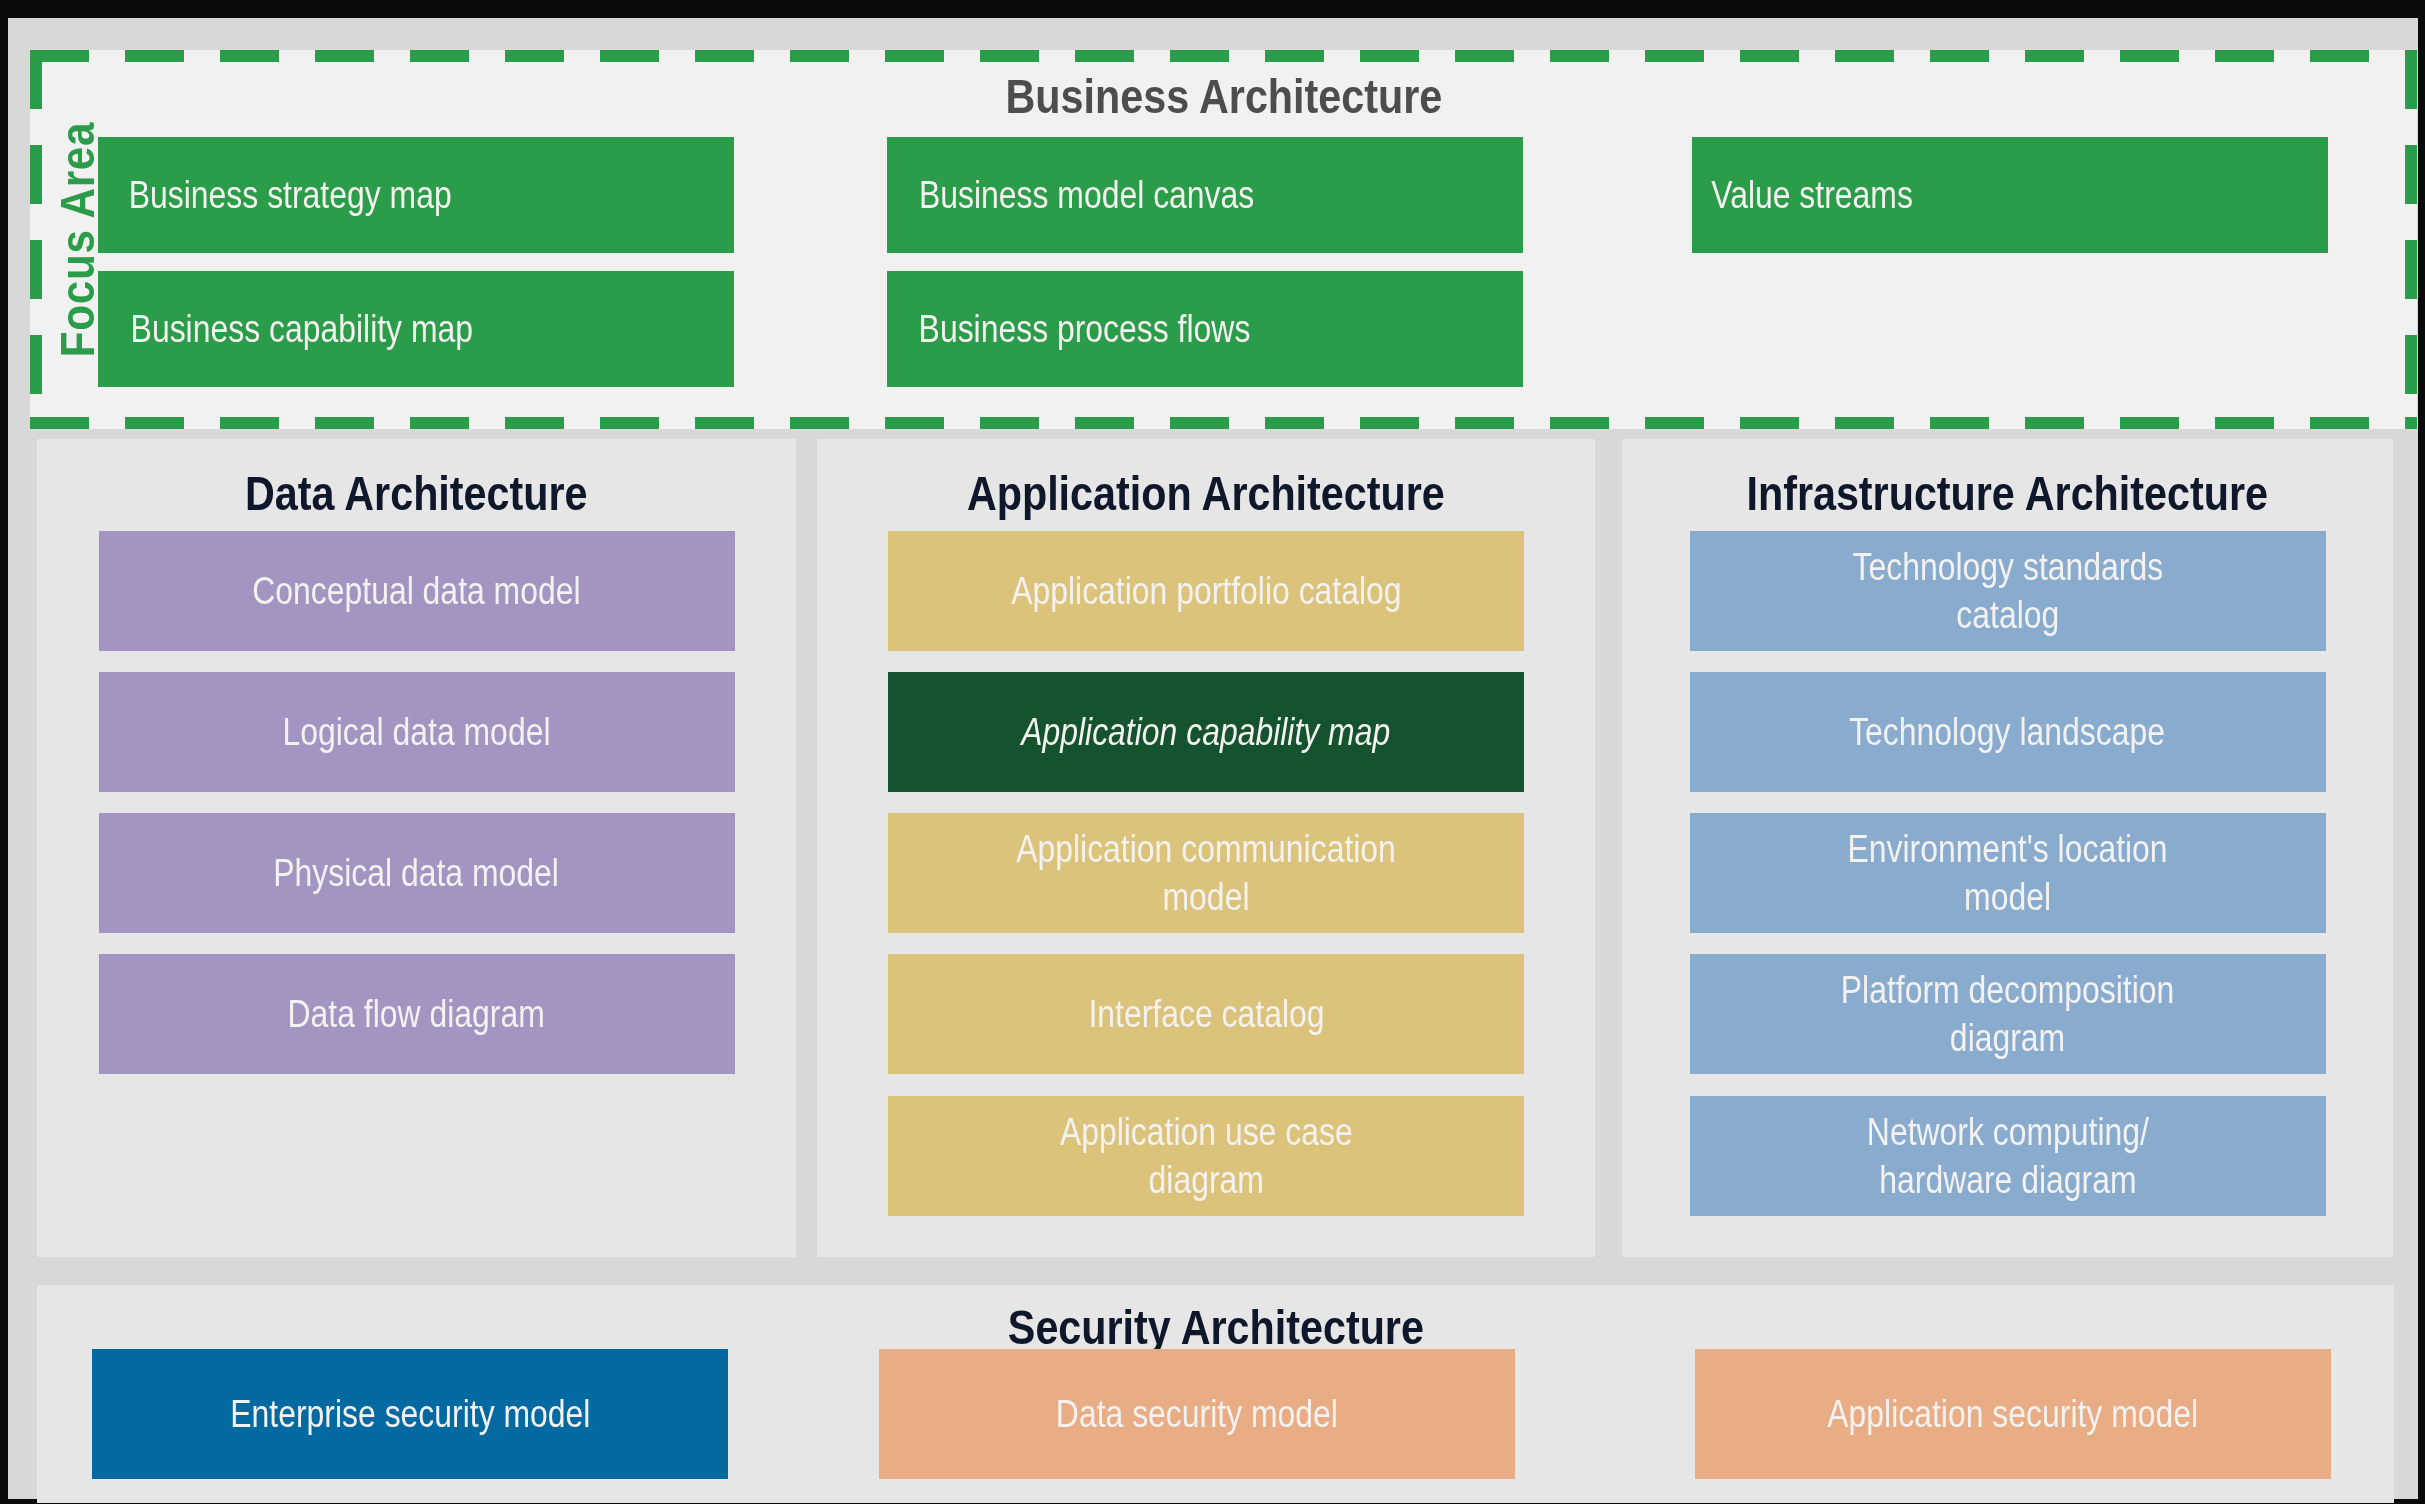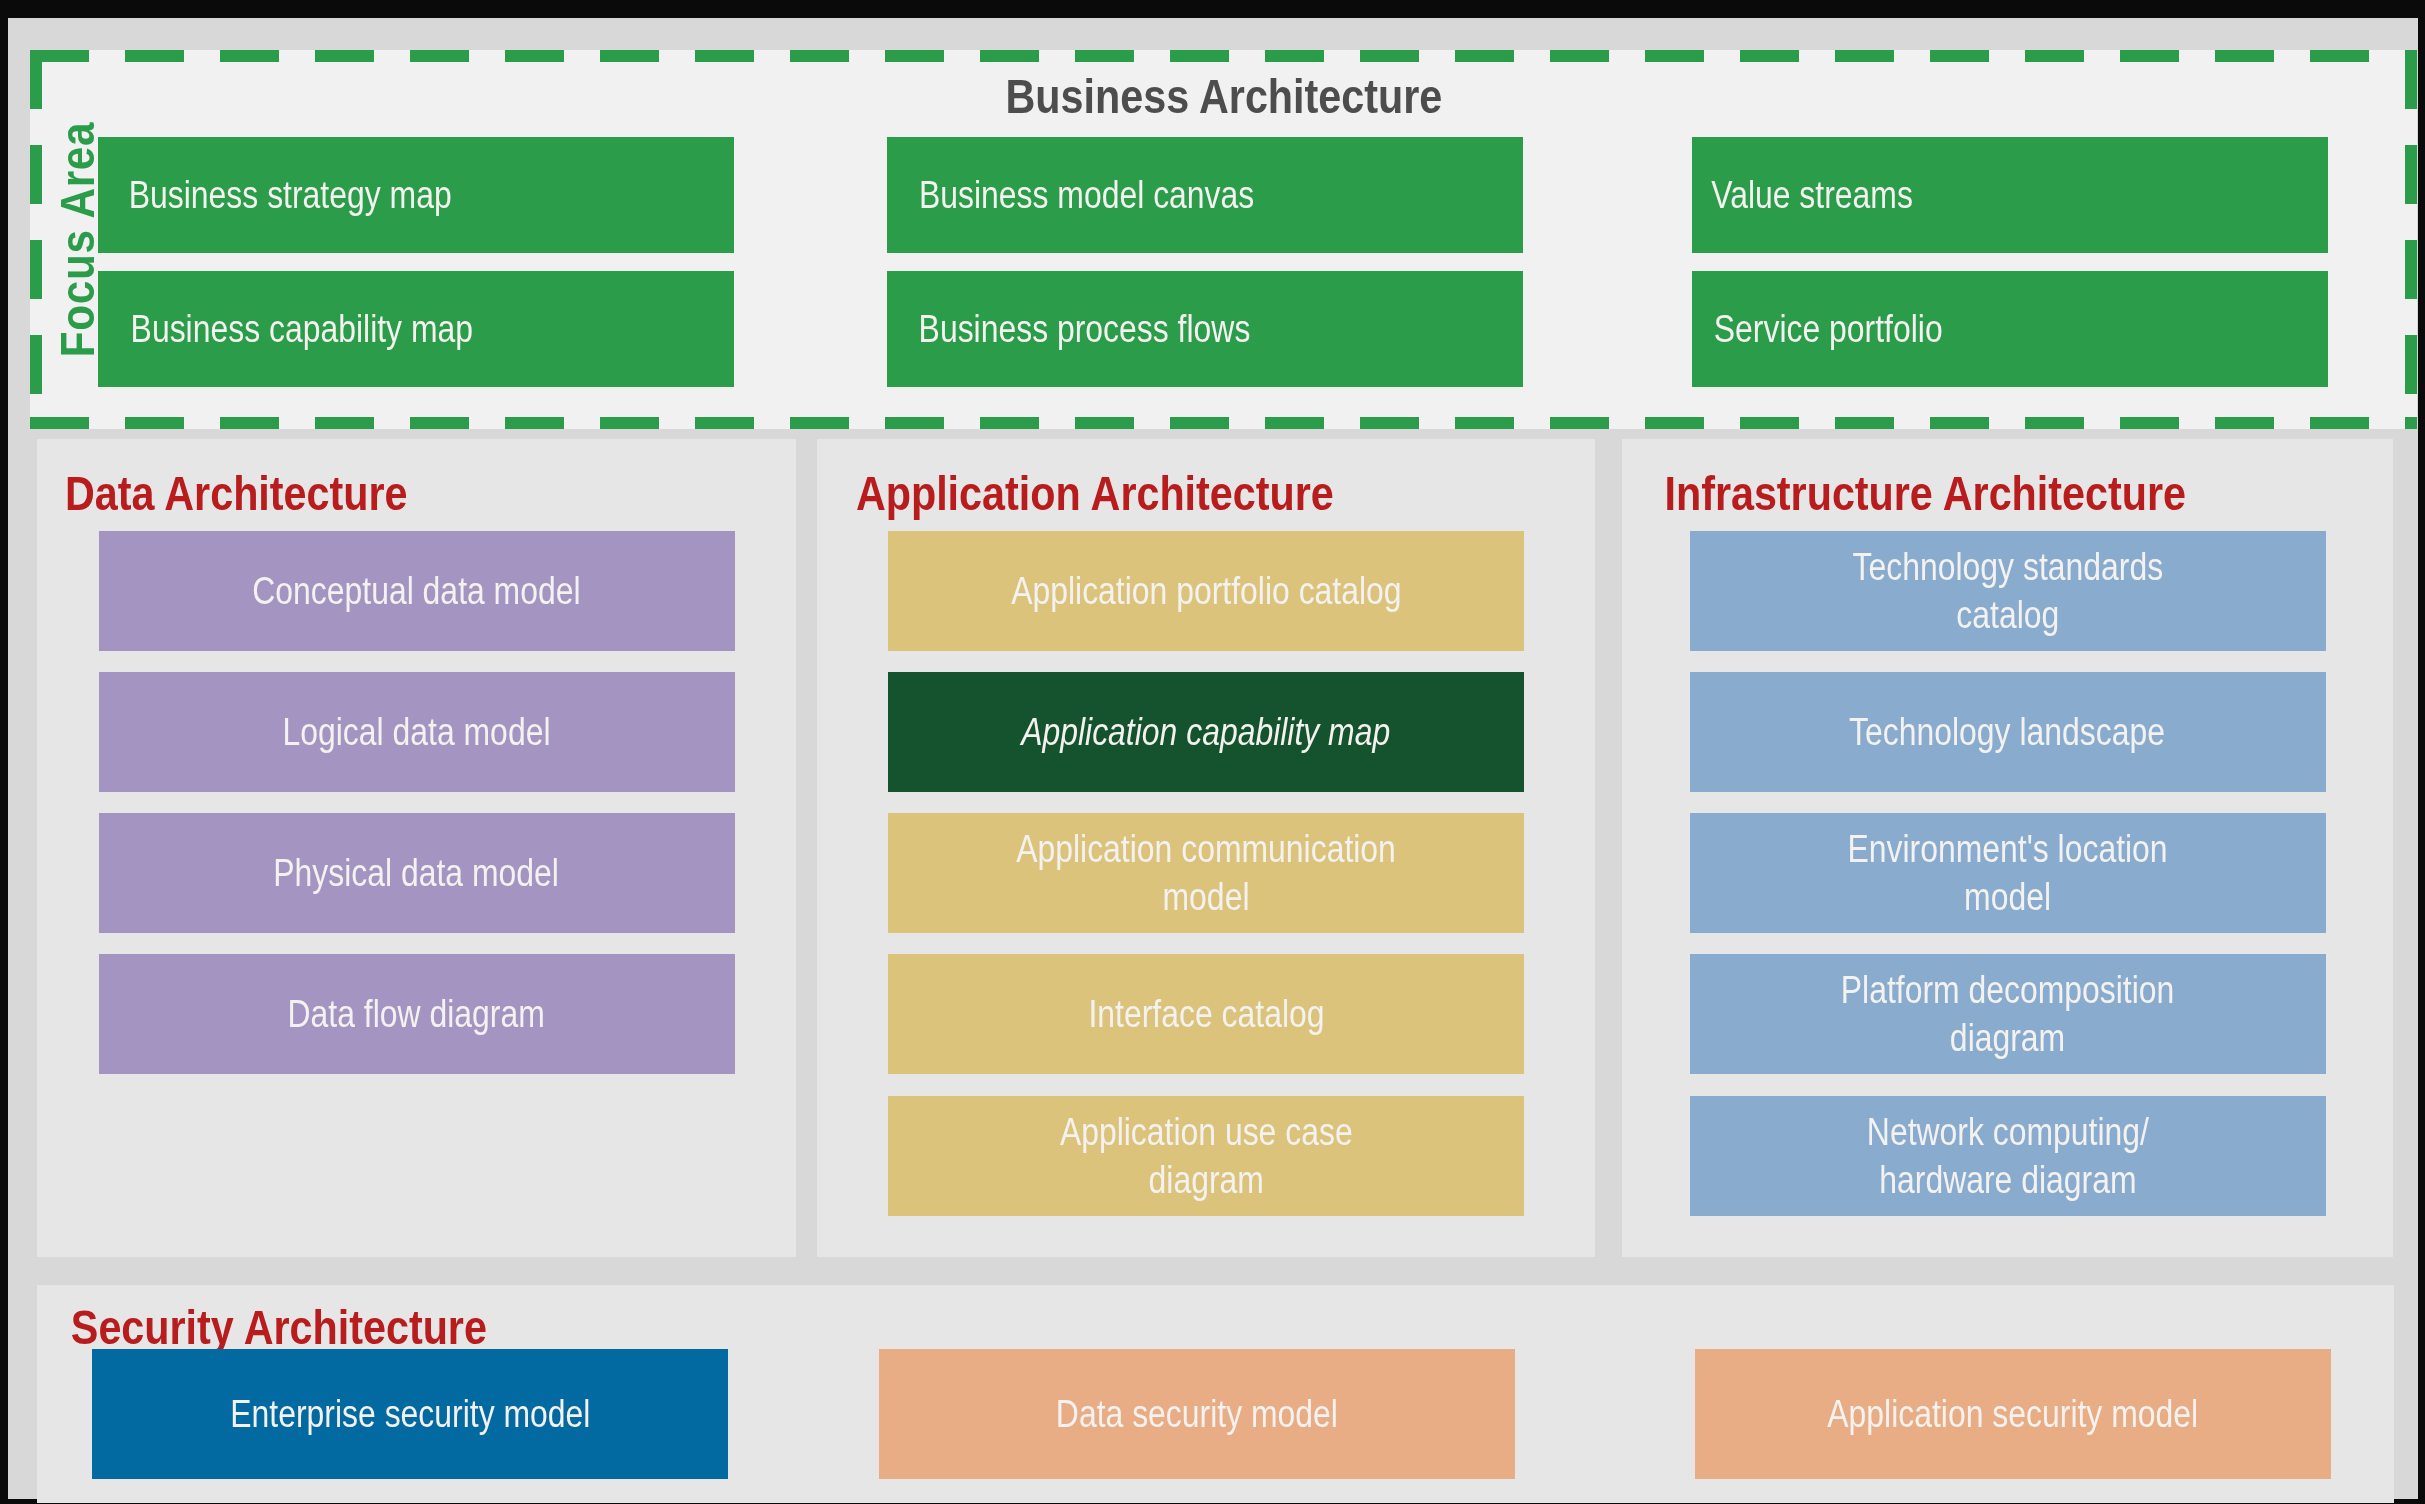--- a/index.html
+++ b/index.html
@@ -51,21 +51,21 @@
 
   
   .panel{ position:absolute; background:#e6e6e6; }
   .panel-data { left:29px;   top:421px; width:759px; height:818px; }
   .panel-app  { left:809px; top:421px; width:778px; height:818px; }
   .panel-infra{ left:1614px; top:421px; width:771px; height:818px; }
   .panel-sec  { left:29px;  top:1267px; width:2357px; height:218px; }
 
   .panel-title{
     position:absolute; left:0; right:0; top:29px; margin:0;
-    text-align:left; font-size:48px; line-height:51px; font-weight:bold; color:#b91c1c;
+    text-align:center; font-size:48px; line-height:51px; font-weight:bold; color:#0f172a;
   }
   .panel-sec .panel-title{ top:17.6px; }
 
   .box{
     position:absolute; left:50%; margin-left:-318px; width:636px; height:120px;
     display:flex; align-items:center; justify-content:center;
   }
   .b-r1{ top:92px; } .b-r2{ top:233px; } .b-r3{ top:374px; }
   .b-r4{ top:515px; } .b-r5{ top:657px; }
 
@@ -108,23 +108,20 @@
           <span class="t">Value streams</span>
         </div>
       <div class="gbox g-r1 g-c2" style="background: rgb(43, 156, 73);">
           <span class="t">Business model canvas</span>
         </div>
       <div class="gbox g-r2 g-c1" style="background: rgb(43, 156, 73);">
           <span class="t">Business capability map</span>
         </div>
       <div class="gbox g-r2 g-c2" style="background: rgb(43, 156, 73);">
           <span class="t">Business process flows</span>
-        </div>
-      <div class="gbox g-r2 g-c3" style="background: rgb(43, 156, 73);">
-          <span class="t">Service portfolio</span>
         </div>
     </section>
 
     <section class="panel panel-data">
       <h2 class="panel-title"><span class="ht">Data Architecture</span></h2>
       <div class="box b-r1" style="background: rgb(163, 148, 193);">
           <span class="t">Conceptual data model</span>
         </div>
       <div class="box b-r2" style="background: rgb(163, 148, 193);">
           <span class="t">Logical data model</span>

